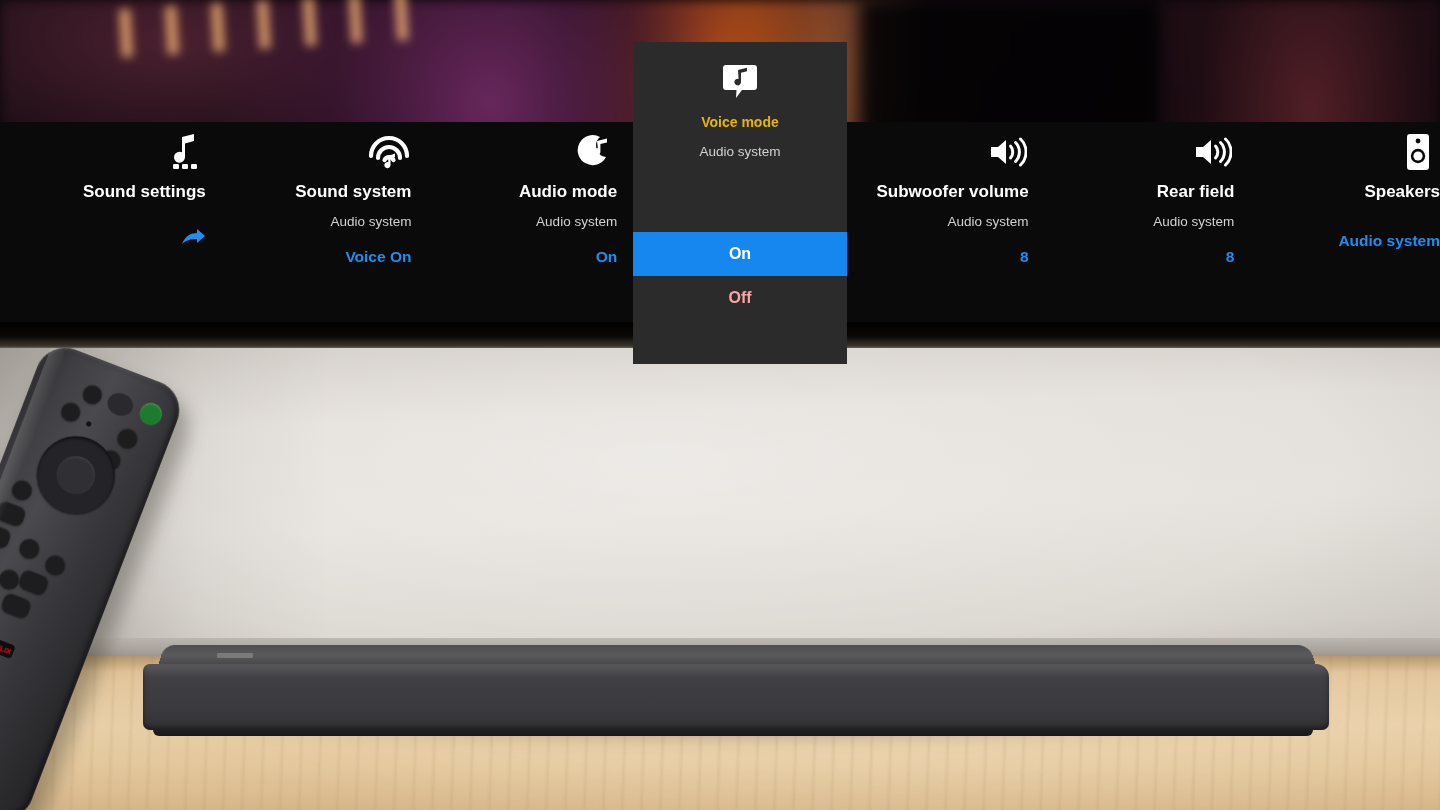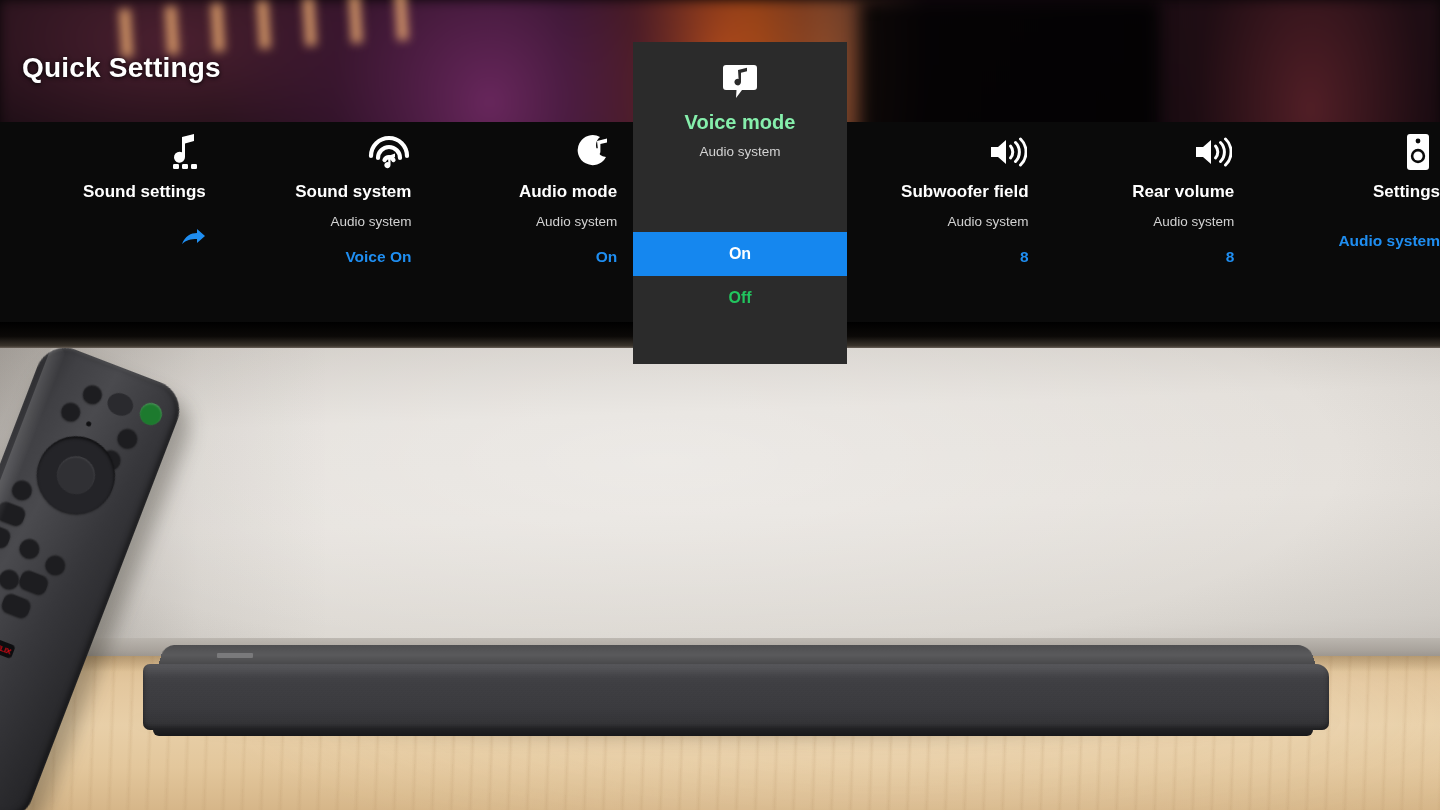--- a/index.html
+++ b/index.html
@@ -315,39 +315,39 @@
     align-items: center;
     height: 190px;
     box-sizing: border-box;
   }
   .dd-icon {
     width: 44px; height: 44px;
     display: flex; align-items: center; justify-content: center;
     margin-bottom: 8px;
   }
   .dd-label {
-    color: #86efac;
-    font-size: 20px;
+    color: #eab308;
+    font-size: 14px;
     font-weight: bold;
     line-height: 20px;
   }
   .dd-sub {
     color: #d2d2d2;
     font-size: 13.5px;
     line-height: 16px;
     margin-top: 12px;
   }
   .dd-option {
     height: 44px;
     display: flex;
     align-items: center;
     justify-content: center;
     font-size: 16px;
     font-weight: bold;
-    color: #22c55e;
+    color: #fca5a5;
   }
   .dd-option.selected {
     background: #1587ef;
     color: #ffffff;
   }
   .dd-tail {
     height: 44px;
     background: #2b2b2b;
   }
 
@@ -421,21 +421,20 @@
 
   <div class="video-bg">
     <div class="vb-layer"></div>
     <div class="vb-lights"></div>
     <div class="vb-dark-right"></div>
     <div class="vb-bottom-fade"></div>
   </div>
 
   <div class="tv-bottom-bezel"></div>
 
-  <div class="qs-title">Quick Settings</div>
 
   <div class="qs-bar"></div>
 
   <div class="qs-items">
 
     <div class="qs-item">
       <div class="qs-icon">
         <svg width="36" height="38" viewBox="0 0 36 38">
           <path d="M16 4 L28 1 L28 8 L19 10.5 L19 24 A5.5 5.5 0 1 1 16 19.3 Z" fill="#ffffff"></path>
           <rect x="7" y="31" width="6" height="5" rx="1.2" fill="#ffffff"></rect>
@@ -488,49 +487,49 @@
 
     <div class="qs-item">
       <div class="qs-icon">
         <svg width="40" height="32" viewBox="0 0 40 32">
           <path d="M4 11 L11 11 L19 4 L19 28 L11 21 L4 21 Z" fill="#ffffff"></path>
           <path d="M23.5 10 A9 9 0 0 1 23.5 22" fill="none" stroke="#fff" stroke-width="3" stroke-linecap="round"></path>
           <path d="M28.5 6.5 A13.5 13.5 0 0 1 28.5 25.5" fill="none" stroke="#fff" stroke-width="3" stroke-linecap="round"></path>
           <path d="M33.5 3 A18 18 0 0 1 33.5 29" fill="none" stroke="#fff" stroke-width="3" stroke-linecap="round"></path>
         </svg>
       </div>
-      <div class="qs-label">Subwoofer field</div>
+      <div class="qs-label">Subwoofer volume</div>
       <div class="qs-sub">Audio system</div>
       <div class="qs-value">8</div>
     </div>
 
     <div class="qs-item">
       <div class="qs-icon">
         <svg width="40" height="32" viewBox="0 0 40 32">
           <path d="M4 11 L11 11 L19 4 L19 28 L11 21 L4 21 Z" fill="#ffffff"></path>
           <path d="M23.5 10 A9 9 0 0 1 23.5 22" fill="none" stroke="#fff" stroke-width="3" stroke-linecap="round"></path>
           <path d="M28.5 6.5 A13.5 13.5 0 0 1 28.5 25.5" fill="none" stroke="#fff" stroke-width="3" stroke-linecap="round"></path>
           <path d="M33.5 3 A18 18 0 0 1 33.5 29" fill="none" stroke="#fff" stroke-width="3" stroke-linecap="round"></path>
         </svg>
       </div>
-      <div class="qs-label">Rear volume</div>
+      <div class="qs-label">Rear field</div>
       <div class="qs-sub">Audio system</div>
       <div class="qs-value">8</div>
     </div>
 
     <div class="qs-item">
       <div class="qs-icon">
         <svg width="28" height="38" viewBox="0 0 28 38">
           <rect x="3" y="1" width="22" height="36" rx="3" fill="#ffffff"></rect>
           <circle cx="14" cy="8" r="2.4" fill="#0a0a0a"></circle>
           <circle cx="14" cy="23" r="7.2" fill="#0a0a0a"></circle>
           <circle cx="14" cy="23" r="4.6" fill="#ffffff"></circle>
         </svg>
       </div>
-      <div class="qs-label">Settings</div>
+      <div class="qs-label">Speakers</div>
       <div class="qs-sub"></div>
       <div class="qs-value">Audio system</div>
     </div>
   </div>
 
   <div class="qs-dropdown">
     <div class="dd-head">
       <div class="dd-icon">
         <svg width="36" height="38" viewBox="0 0 36 38">
           <path d="M4 2 H32 A3 3 0 0 1 35 5 V24 A3 3 0 0 1 32 27 H20 L14 35 L14.5 27 H4 A3 3 0 0 1 1 24 V5 A3 3 0 0 1 4 2 Z" fill="#ffffff"></path>

